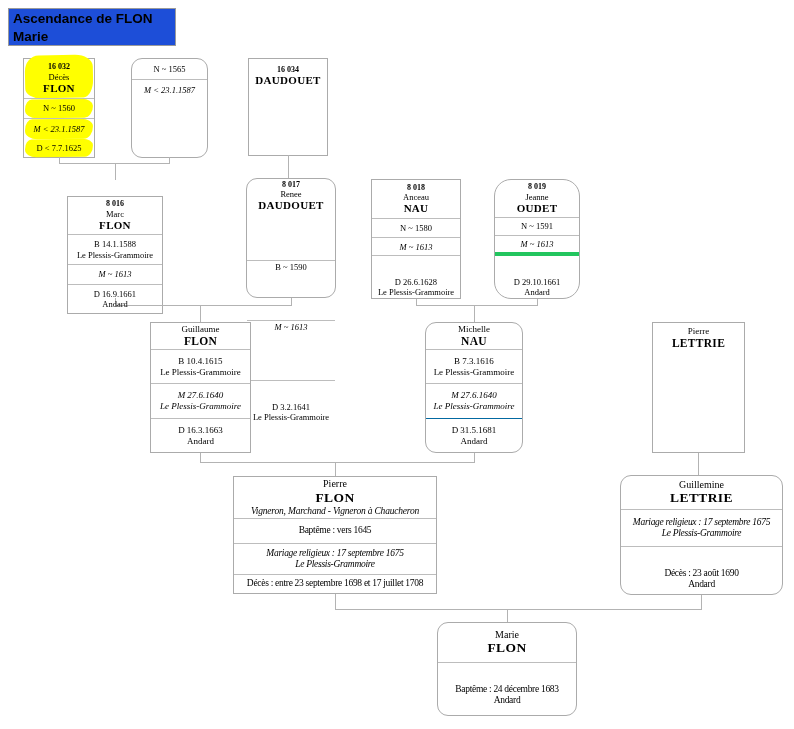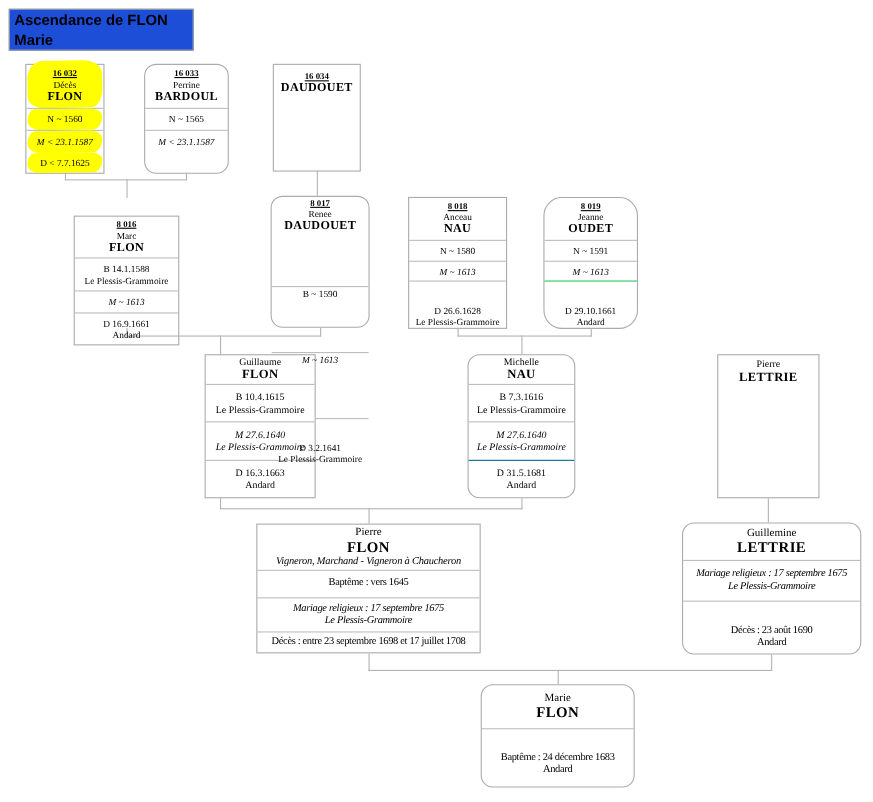--- a/index.html
+++ b/index.html
@@ -15,21 +15,21 @@
   .pbox{position:absolute;background:#fff;border:1px solid #ababab;box-sizing:border-box;
         display:flex;flex-direction:column;text-align:center;}
   .round{border-radius:11px;}
   .sec{border-top:1px solid #bdbdbd;display:flex;flex-direction:column;justify-content:center;
        padding:1px 1px;position:relative;box-sizing:border-box;}
   .sec:first-child{border-top:0;}
   .sec.top{justify-content:flex-start;padding-top:21px;}
   .fill{flex:1;border-top:0;}
   .sec > div{position:relative;z-index:1;line-height:1.18;}
 
-  .num{font-weight:bold;font-size:8px;text-decoration:underline;}
+  .num{font-weight:bold;font-size:8px;}
   .given{font-size:8.5px;}
   .surname{font-weight:bold;font-size:11px;letter-spacing:.3px;}
   .ev{font-size:8.5px;}
   .it{font-style:italic;}
 
   .md .given{font-size:9px;}
   .md .surname{font-size:11.5px;}
   .md .ev{font-size:9px;}
 
   .lg .given{font-size:10px;}
@@ -67,25 +67,20 @@
       </div>
     <div class="sec hl" style="height:21px;">
         <div class="ev it">M &lt; 23.1.1587</div>
       </div>
     <div class="sec hl fill">
         <div class="ev">D &lt; 7.7.1625</div>
       </div>
   </div>
 
   <div class="pbox round" style="left:131px;top:58px;width:77px;height:100px;">
-    <div class="sec" style="height:39px;">
-      <div class="num">16 033</div>
-      <div class="given">Perrine</div>
-      <div class="surname">BARDOUL</div>
-    </div>
     <div class="sec" style="height:20px;">
         <div class="ev">N ~ 1565</div>
       </div>
     <div class="sec" style="height:21px;">
         <div class="ev it">M &lt; 23.1.1587</div>
       </div>
     <div class="fill"></div>
   </div>
 
   <div class="pbox" style="left:248px;top:58px;width:80px;height:98px;">
@@ -156,27 +151,27 @@
       <div class="num">8 019</div>
       <div class="given">Jeanne</div>
       <div class="surname">OUDET</div>
     </div>
     <div class="sec" style="height:20px;">
         <div class="ev">N ~ 1591</div>
       </div>
     <div class="sec" style="height:19px;">
         <div class="ev it">M ~ 1613</div>
       </div>
-    <div class="sec fill top" style="border-top:1px solid #22c55e;">
+    <div class="sec fill top" style="border-top:4px solid #22c55e;">
       <div class="ev">D 29.10.1661</div>
       <div class="ev">Andard</div>
     </div>
   </div>
 
-  <div class="pbox md" style="left:150px;top:322px;width:101px;height:131px;margin-left:36px;">
+  <div class="pbox md" style="left:150px;top:322px;width:101px;height:131px;">
     <div class="sec" style="height:26px;">
       <div class="given">Guillaume</div>
       <div class="surname">FLON</div>
     </div>
     <div class="sec" style="height:34px;">
       <div class="ev">B 10.4.1615</div>
       <div class="ev">Le Plessis-Grammoire</div>
     </div>
     <div class="sec" style="height:35px;">
       <div class="ev it">M 27.6.1640</div>

